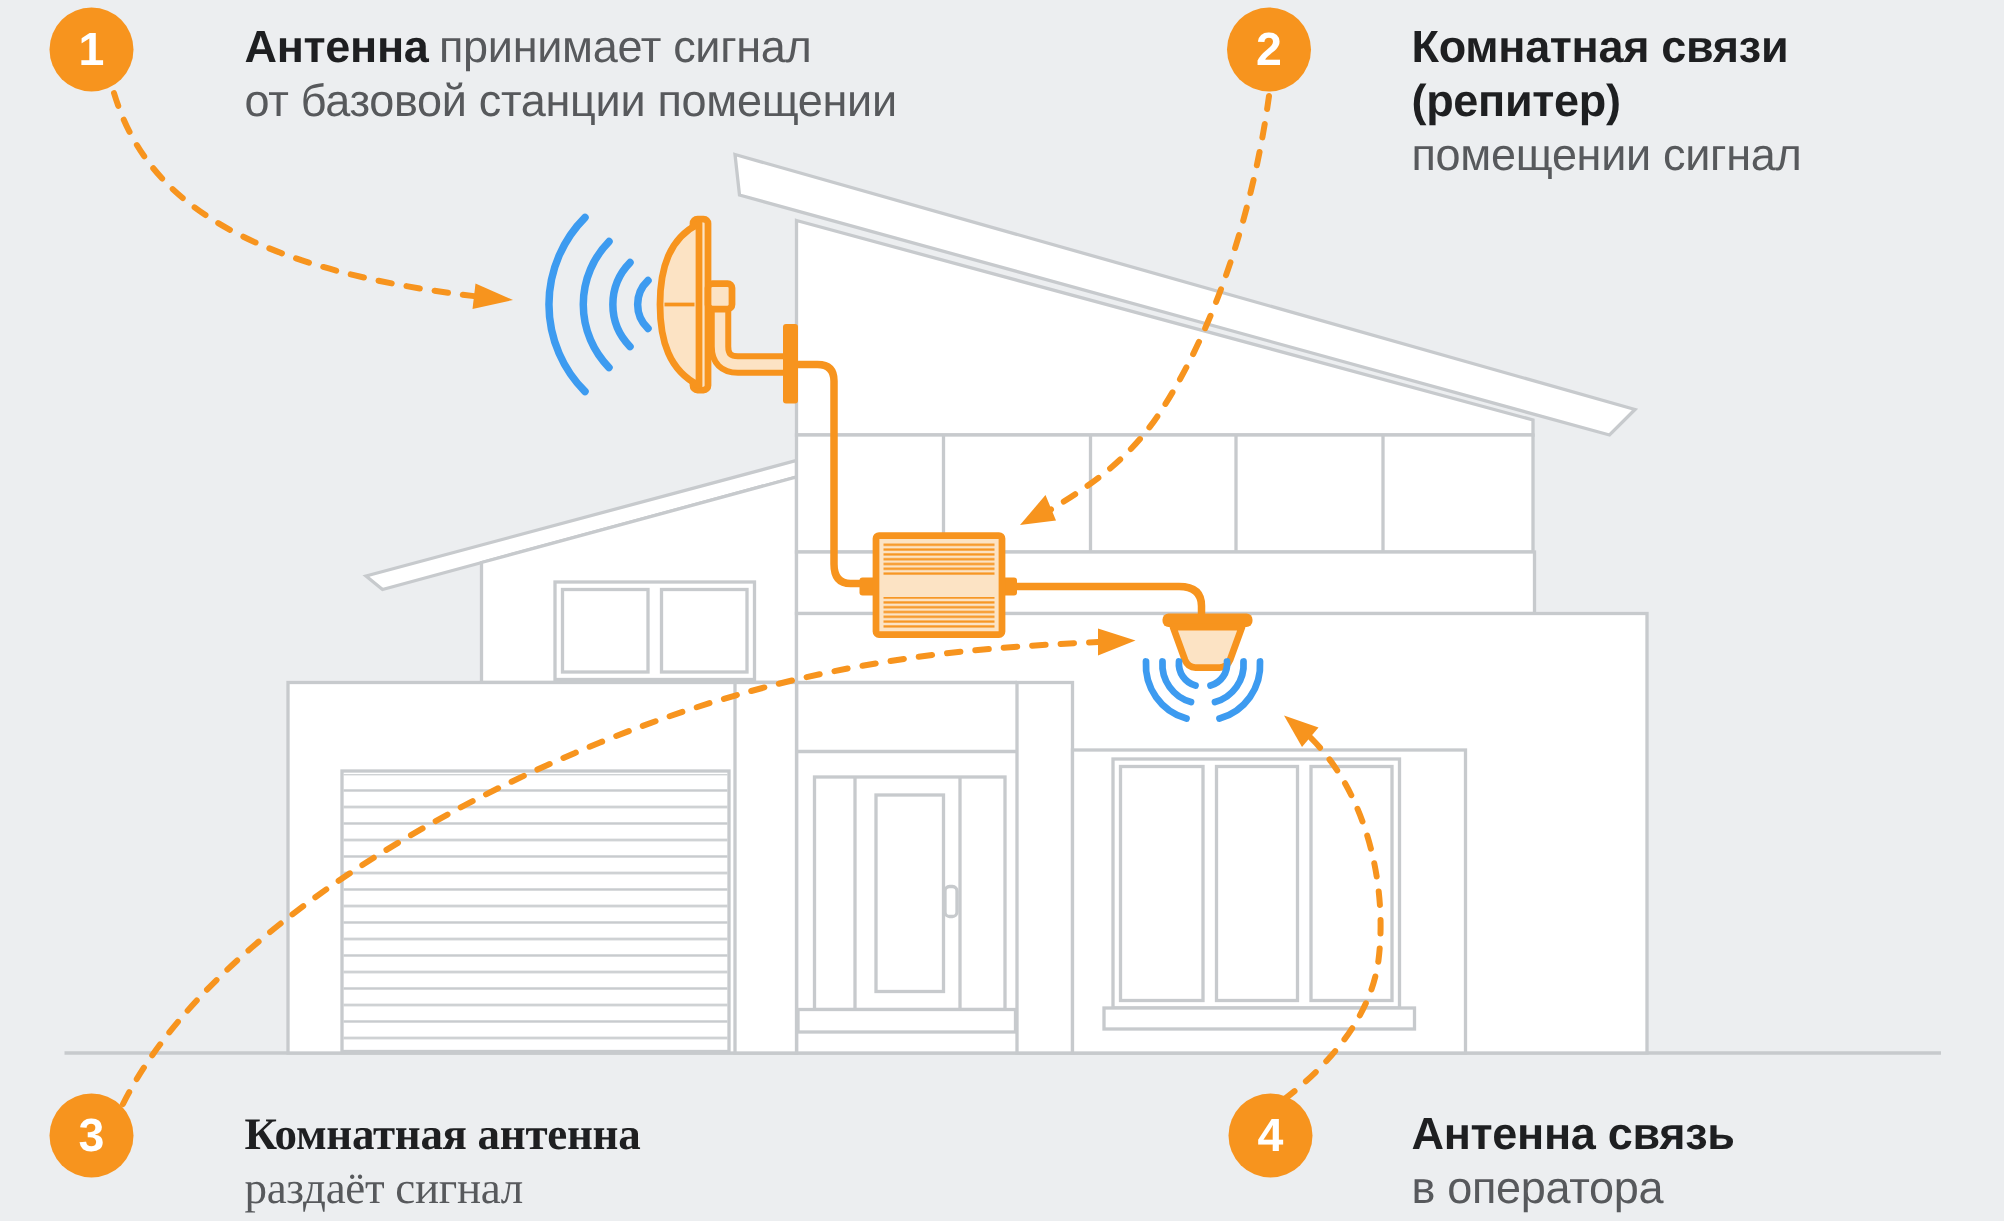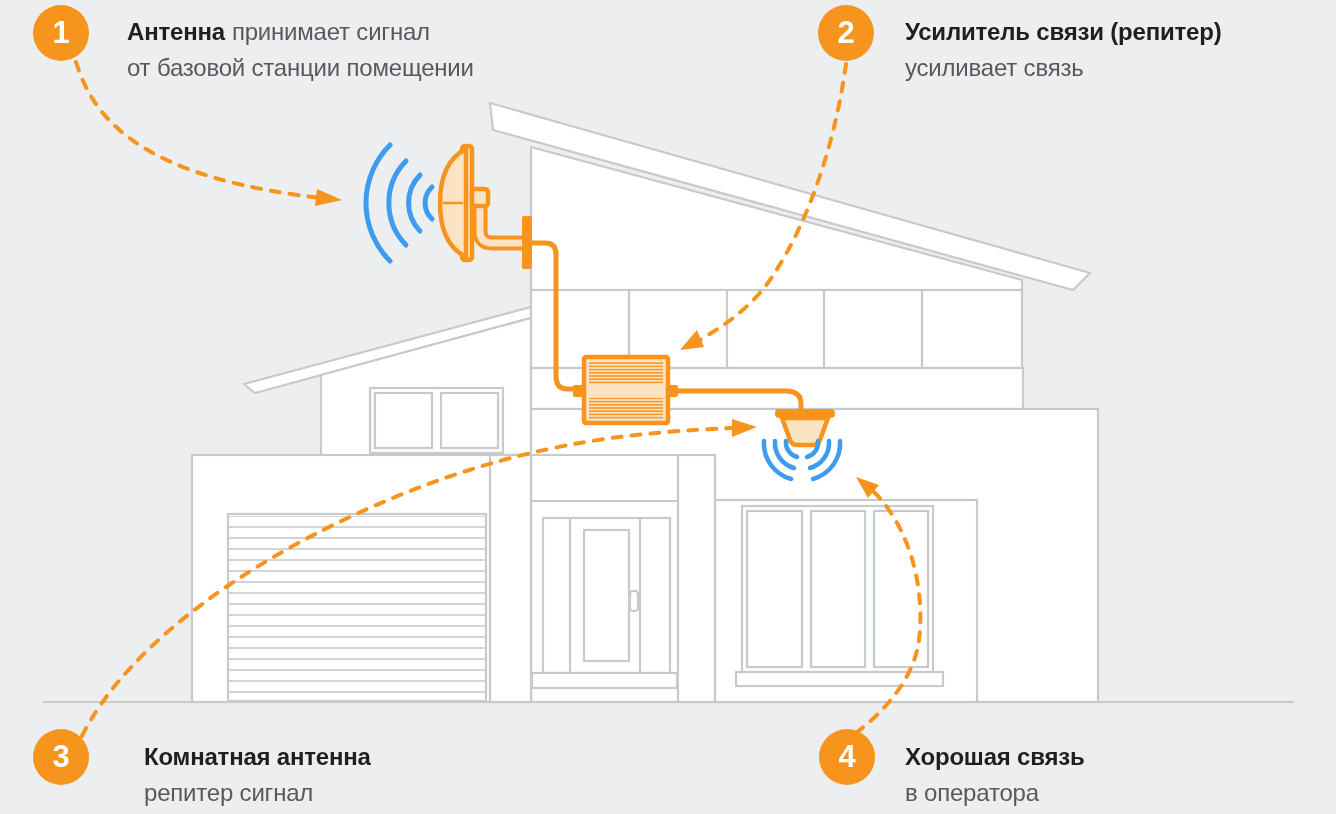--- a/index.html
+++ b/index.html
@@ -33,21 +33,21 @@
   .wave{fill:none;stroke:var(--blue);stroke-width:5;stroke-linecap:round;}
   .wave2{fill:none;stroke:var(--blue);stroke-width:4.5;stroke-linecap:round;}
   .dash{fill:none;stroke:var(--orange);stroke-width:4;stroke-dasharray:9 10;stroke-linecap:round;}
   
   .badge{
     position:absolute;width:56px;height:56px;border-radius:50%;
     background:var(--orange);color:#fff;
     display:flex;align-items:center;justify-content:center;
     font-size:31px;font-weight:bold;
   }
-  .co-text{position:absolute;font-size:24px;line-height:36px;letter-spacing:-0.2px;color:var(--text_gray);}
+  .co-text{position:absolute;font-size:30px;line-height:36px;letter-spacing:-0.2px;color:var(--text_gray);margin-left:36px;}
   .co-bold{font-weight:bold;color:var(--text_dark);}
   .co-rest{margin-left:7px;}
   .co-rest:empty{margin-left:0;}
 </style>
 </head>
 <body>
 
 <div class="stage">
 
   <svg width="1336" height="814" viewBox="0 0 1336 814" aria-hidden="true">
@@ -180,27 +180,27 @@
   <div class="badge" style="left:819px;top:729px;">
       <span>4</span>
     </div>
 
   <div class="co-text" style="left:127px;top:14px;">
     <div><span class="co-bold">Антенна</span><span class="co-rest">принимает сигнал</span></div>
     <div>от базовой станции помещении</div>
   </div>
 
   <div class="co-text" style="left:905px;top:14px;">
-    <div><span class="co-bold">Усилитель связи (репитер)</span><span class="co-rest"></span></div>
-    <div>усиливает связь</div>
-  </div>
-
-  <div class="co-text" style="left:144px;top:739px;">
+    <div><span class="co-bold">Комнатная связи (репитер)</span><span class="co-rest"></span></div>
+    <div>помещении сигнал</div>
+  </div>
+
+  <div class="co-text" style="left:127px;top:739px;font-family:Liberation Serif, serif;">
     <div><span class="co-bold">Комнатная антенна</span><span class="co-rest"></span></div>
-    <div>репитер сигнал</div>
+    <div>раздаёт сигнал</div>
   </div>
 
   <div class="co-text" style="left:905px;top:739px;">
-    <div><span class="co-bold">Хорошая связь</span><span class="co-rest"></span></div>
+    <div><span class="co-bold">Антенна связь</span><span class="co-rest"></span></div>
     <div>в оператора</div>
   </div>
 
 </div>
 
 </body></html>

